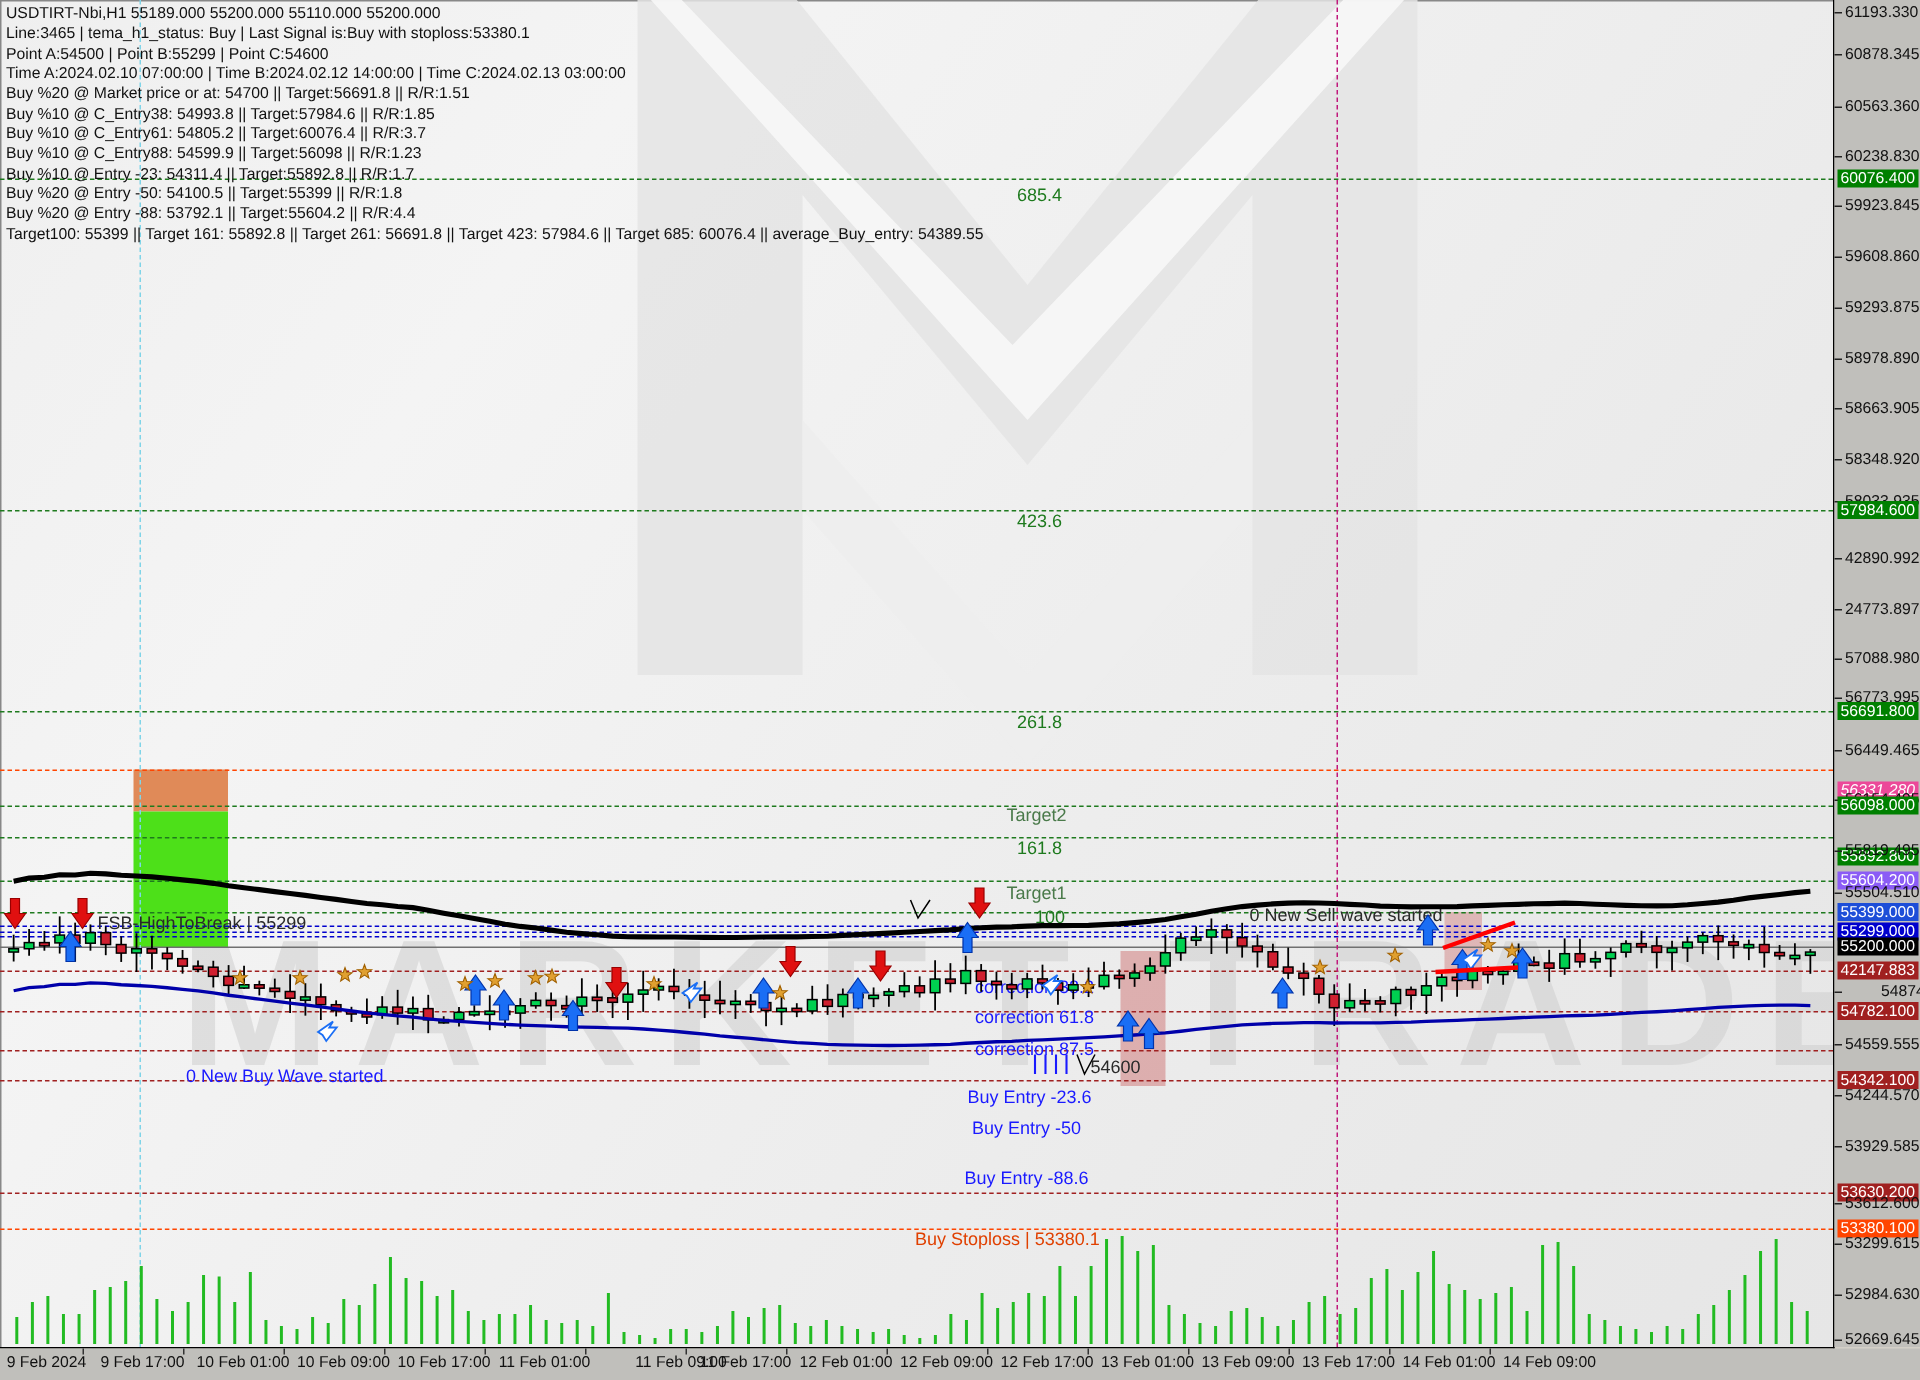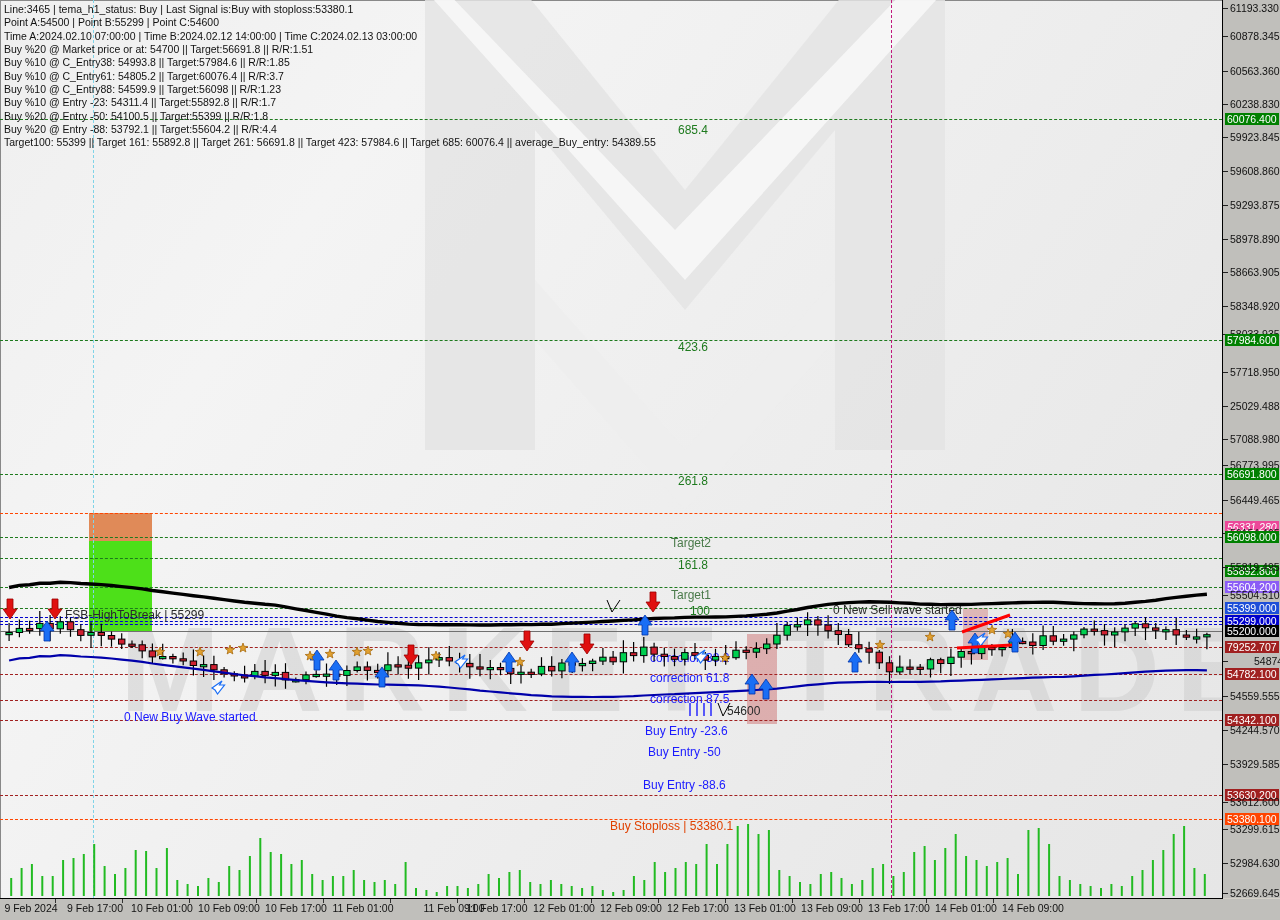--- a/index.html
+++ b/index.html
@@ -549,20 +549,21 @@
         <path d="M957 648 L1012 645" stroke="#ff0000" stroke-width="3" fill="none"></path>
         <path d="M607 600 L612 612 L620 600" stroke="#000" stroke-width="1" fill="none"></path>
         <path d="M718 703 L723 716 L730 703" stroke="#000" stroke-width="1" fill="none"></path>
         <line x1="690" y1="703" x2="690" y2="716" stroke="#1a1aff" stroke-width="1.4"></line>
         <line x1="697" y1="703" x2="697" y2="716" stroke="#1a1aff" stroke-width="1.4"></line>
         <line x1="704" y1="703" x2="704" y2="716" stroke="#1a1aff" stroke-width="1.4"></line>
         <line x1="711" y1="703" x2="711" y2="716" stroke="#1a1aff" stroke-width="1.4"></line>
       </svg>
 
     <div id="hdr">
+      <div>USDTIRT-Nbi,H1  55189.000 55200.000 55110.000 55200.000</div>
     <div>Line:3465 |  tema_h1_status: Buy |  Last Signal is:Buy with stoploss:53380.1</div>
         <div>Point A:54500 |  Point B:55299 |  Point C:54600</div>
         <div>Time A:2024.02.10 07:00:00 |  Time B:2024.02.12 14:00:00 |  Time C:2024.02.13 03:00:00</div>
         <div>Buy %20 @ Market price or at: 54700 ||  Target:56691.8 ||  R/R:1.51</div>
         <div>Buy %10 @ C_Entry38: 54993.8 ||  Target:57984.6 ||  R/R:1.85</div>
         <div>Buy %10 @ C_Entry61: 54805.2 ||  Target:60076.4 ||  R/R:3.7</div>
         <div>Buy %10 @ C_Entry88: 54599.9 ||  Target:56098 ||  R/R:1.23</div>
         <div>Buy %10 @ Entry -23: 54311.4 ||  Target:55892.8 ||  R/R:1.7</div>
         <div>Buy %20 @ Entry -50: 54100.5 ||  Target:55399 ||  R/R:1.8</div>
         <div>Buy %20 @ Entry -88: 53792.1 ||  Target:55604.2 ||  R/R:4.4</div>
@@ -589,44 +590,44 @@
       <div class="ptick" style="top: 239px;"></div>
       <div class="ptxt" style="top: 239px; color: rgb(17, 17, 17);">58978.890</div>
       <div class="ptick" style="top: 272px;"></div>
       <div class="ptxt" style="top: 272px; color: rgb(17, 17, 17);">58663.905</div>
       <div class="ptick" style="top: 306px;"></div>
       <div class="ptxt" style="top: 306px; color: rgb(17, 17, 17); text-align: center;">58348.920</div>
       <div class="ptick" style="top: 334px;"></div>
       <div class="ptxt" style="top: 334px; color: rgb(17, 17, 17);">58033.935</div>
       <div class="ptag" style="top: 340px; color: rgb(255, 255, 255); background: rgb(0, 128, 0);">57984.600</div>
       <div class="ptick" style="top: 372px;"></div>
-      <div class="ptxt" style="top: 372px; color: rgb(17, 17, 17);">57718.950</div>
+      <div class="ptxt" style="top: 372px; color: rgb(17, 17, 17);">42890.992</div>
       <div class="ptick" style="top: 406px;"></div>
-      <div class="ptxt" style="top: 406px; color: rgb(17, 17, 17);">25029.488</div>
+      <div class="ptxt" style="top: 406px; color: rgb(17, 17, 17);">24773.897</div>
       <div class="ptick" style="top: 439px;"></div>
       <div class="ptxt" style="top: 439px; color: rgb(17, 17, 17);">57088.980</div>
       <div class="ptick" style="top: 465px;"></div>
       <div class="ptxt" style="top: 465px; color: rgb(17, 17, 17);">56773.995</div>
       <div class="ptag" style="top: 474px; color: rgb(255, 255, 255); background: rgb(0, 128, 0);">56691.800</div>
       <div class="ptick" style="top: 500px;"></div>
       <div class="ptxt" style="top: 500px; color: rgb(17, 17, 17);">56449.465</div>
       <div class="ptag" style="top: 527px; color: rgb(255, 255, 255); background: #ec4899; font-style: italic;">56331.280</div>
       <div class="ptick" style="top: 533px;"></div>
       <div class="ptxt" style="top: 533px; color: rgb(17, 17, 17);">56154.495</div>
       <div class="ptag" style="top: 537px; color: rgb(255, 255, 255); background: rgb(0, 128, 0);">56098.000</div>
       <div class="ptag" style="top: 558px; color: rgb(255, 255, 255); background: rgb(0, 128, 0); margin-top: 13px;">55892.800</div>
       <div class="ptick" style="top: 567px;"></div>
       <div class="ptxt" style="top: 567px; color: rgb(17, 17, 17);">55819.495</div>
       <div class="ptag" style="top: 587px; color: rgb(255, 255, 255); background: #8b5cf6;">55604.200</div>
       <div class="ptick" style="top: 595px;"></div>
       <div class="ptxt" style="top: 595px; color: rgb(17, 17, 17);">55504.510</div>
       <div class="ptag" style="top: 608px; color: rgb(255, 255, 255); background: #1d4ed8;">55399.000</div>
       <div class="ptag" style="top: 621px; color: rgb(255, 255, 255); background: rgb(0, 0, 205);">55299.000</div>
       <div class="ptag" style="top: 631px; color: rgb(255, 255, 255); background: rgb(0, 0, 0);">55200.000</div>
-      <div class="ptag" style="top: 647px; color: rgb(255, 255, 255); background: rgb(160, 32, 32);">79252.707</div>
+      <div class="ptag" style="top: 647px; color: rgb(255, 255, 255); background: rgb(160, 32, 32);">42147.883</div>
       <div class="ptick" style="top: 661px;"></div>
       <div class="ptxt" style="top: 661px; color: rgb(17, 17, 17); margin-left: 24px;">54874.540</div>
       <div class="ptag" style="top: 674px; color: rgb(255, 255, 255); background: rgb(160, 32, 32);">54782.100</div>
       <div class="ptick" style="top: 696px;"></div>
       <div class="ptxt" style="top: 696px; color: rgb(17, 17, 17);">54559.555</div>
       <div class="ptag" style="top: 720px; color: rgb(255, 255, 255); background: rgb(160, 32, 32);">54342.100</div>
       <div class="ptick" style="top: 730px;"></div>
       <div class="ptxt" style="top: 730px; color: rgb(17, 17, 17);">54244.570</div>
       <div class="ptick" style="top: 764px;"></div>
       <div class="ptxt" style="top: 764px; color: rgb(17, 17, 17);">53929.585</div>

